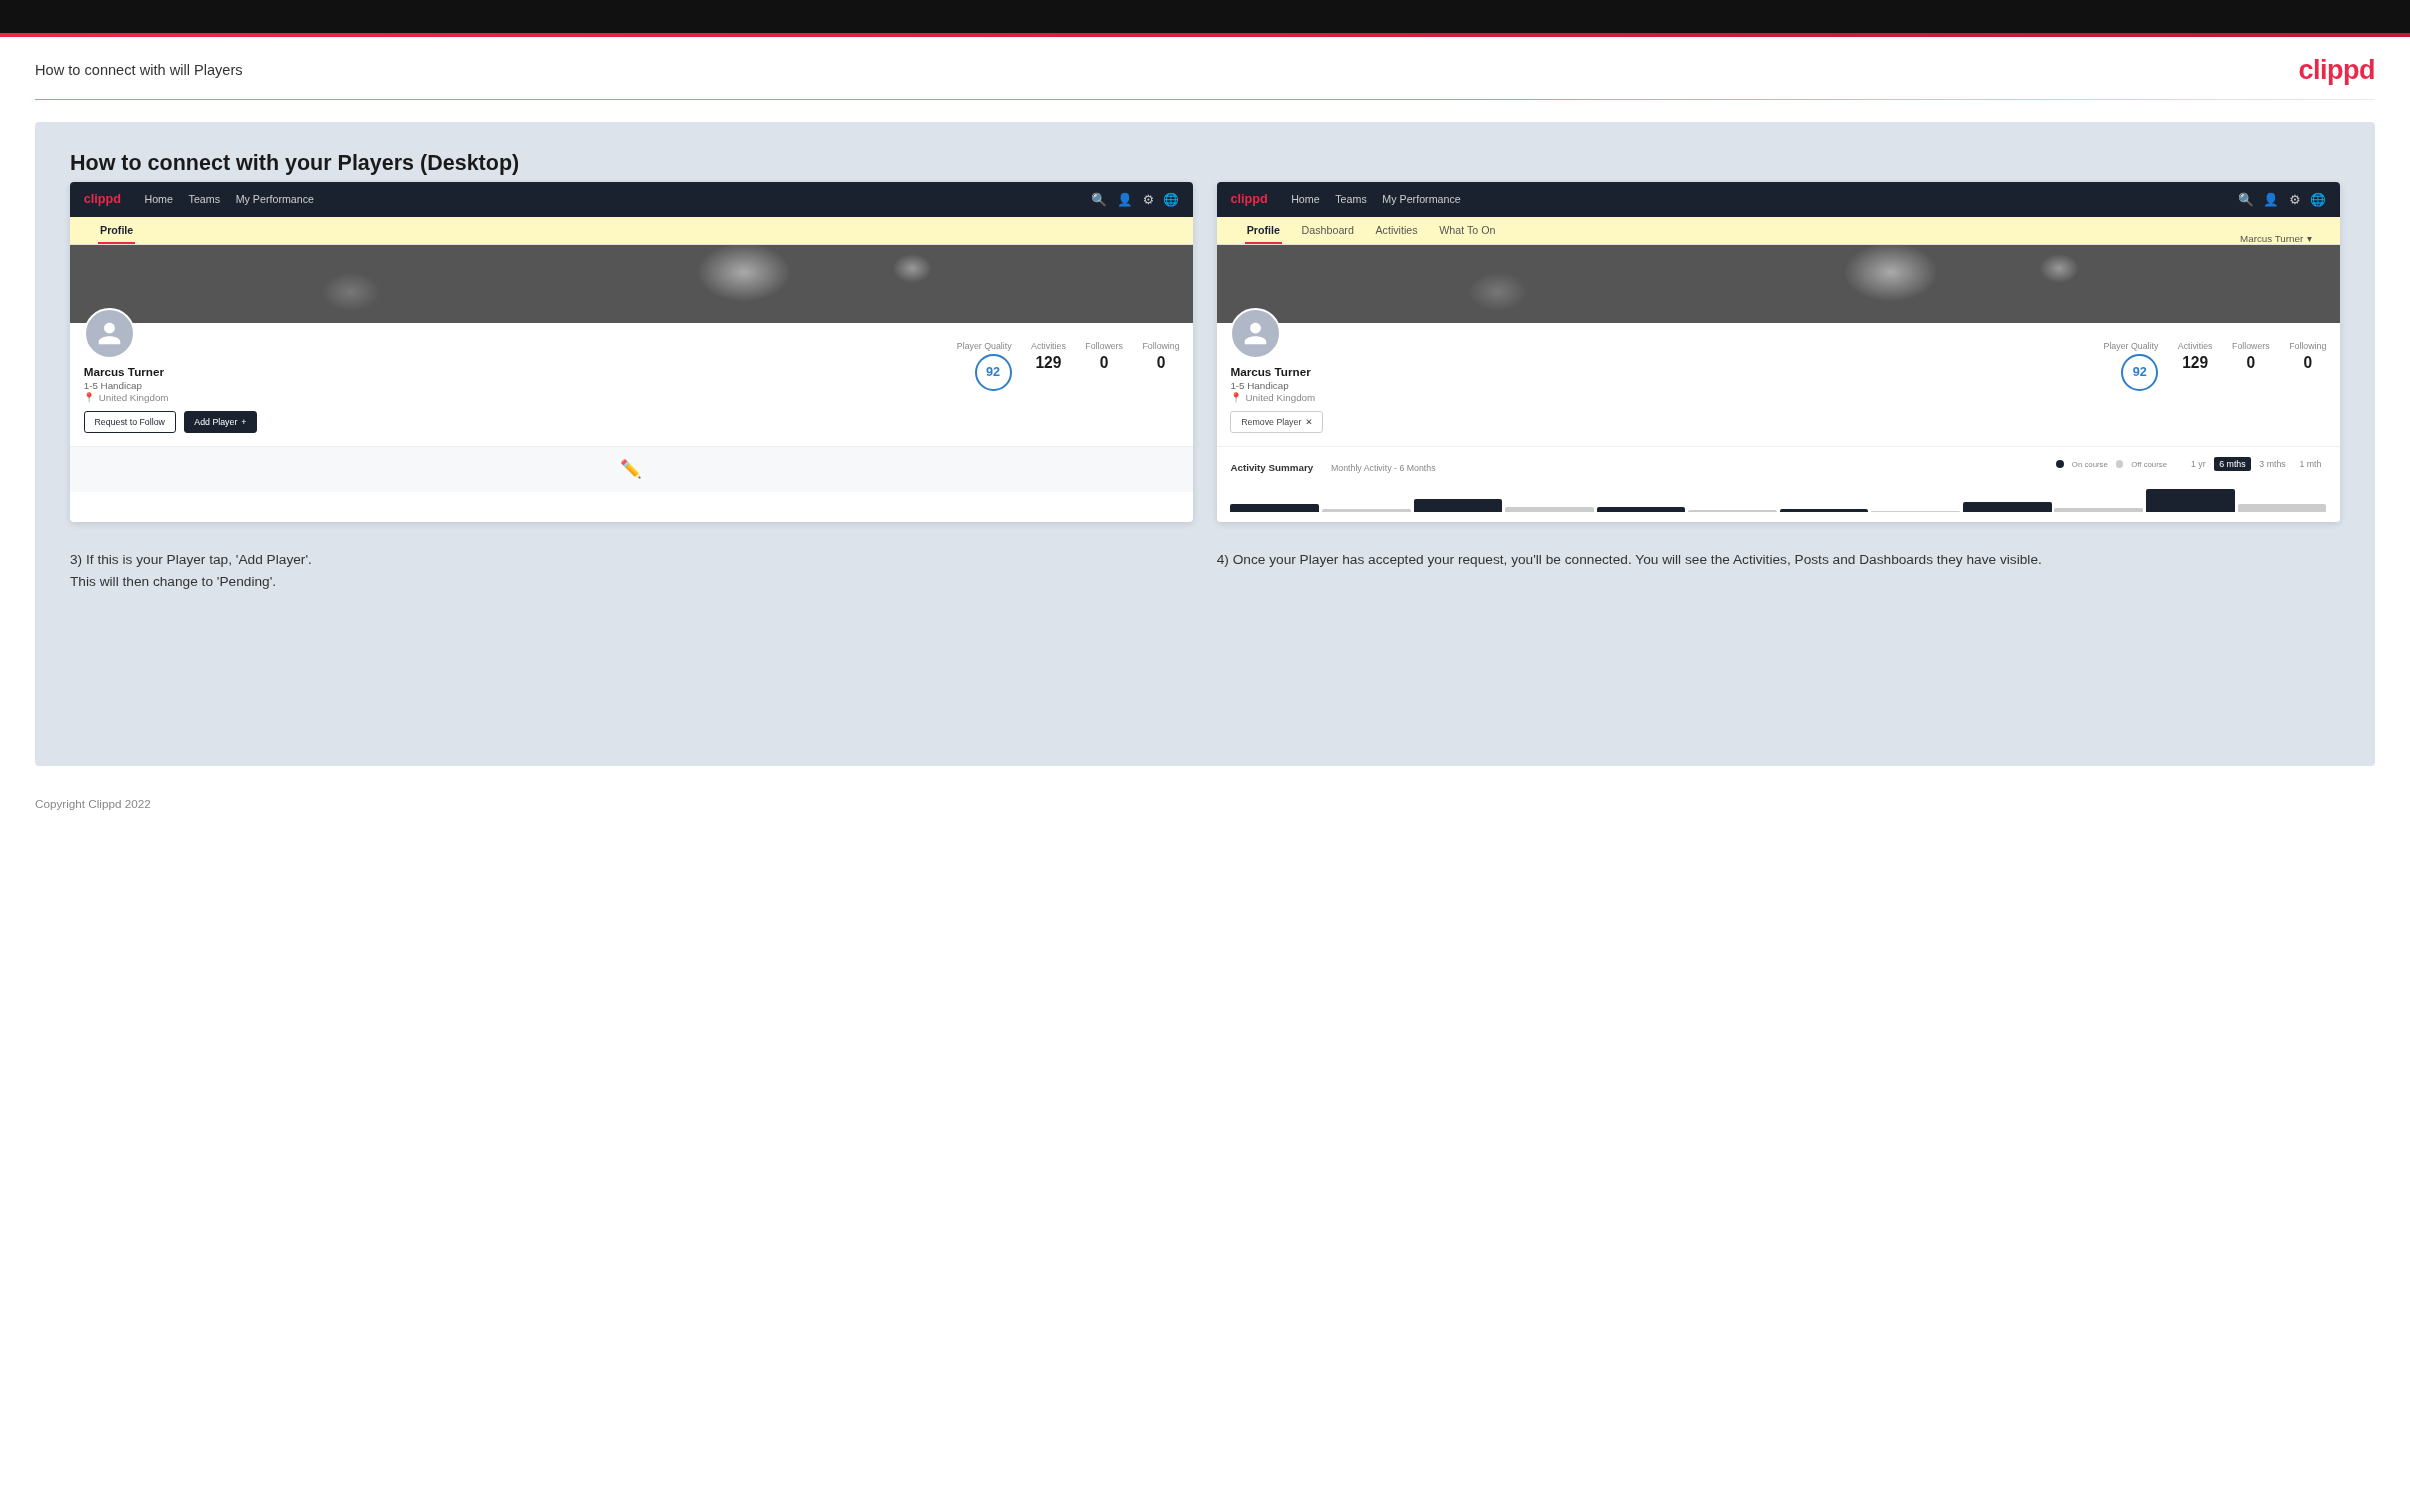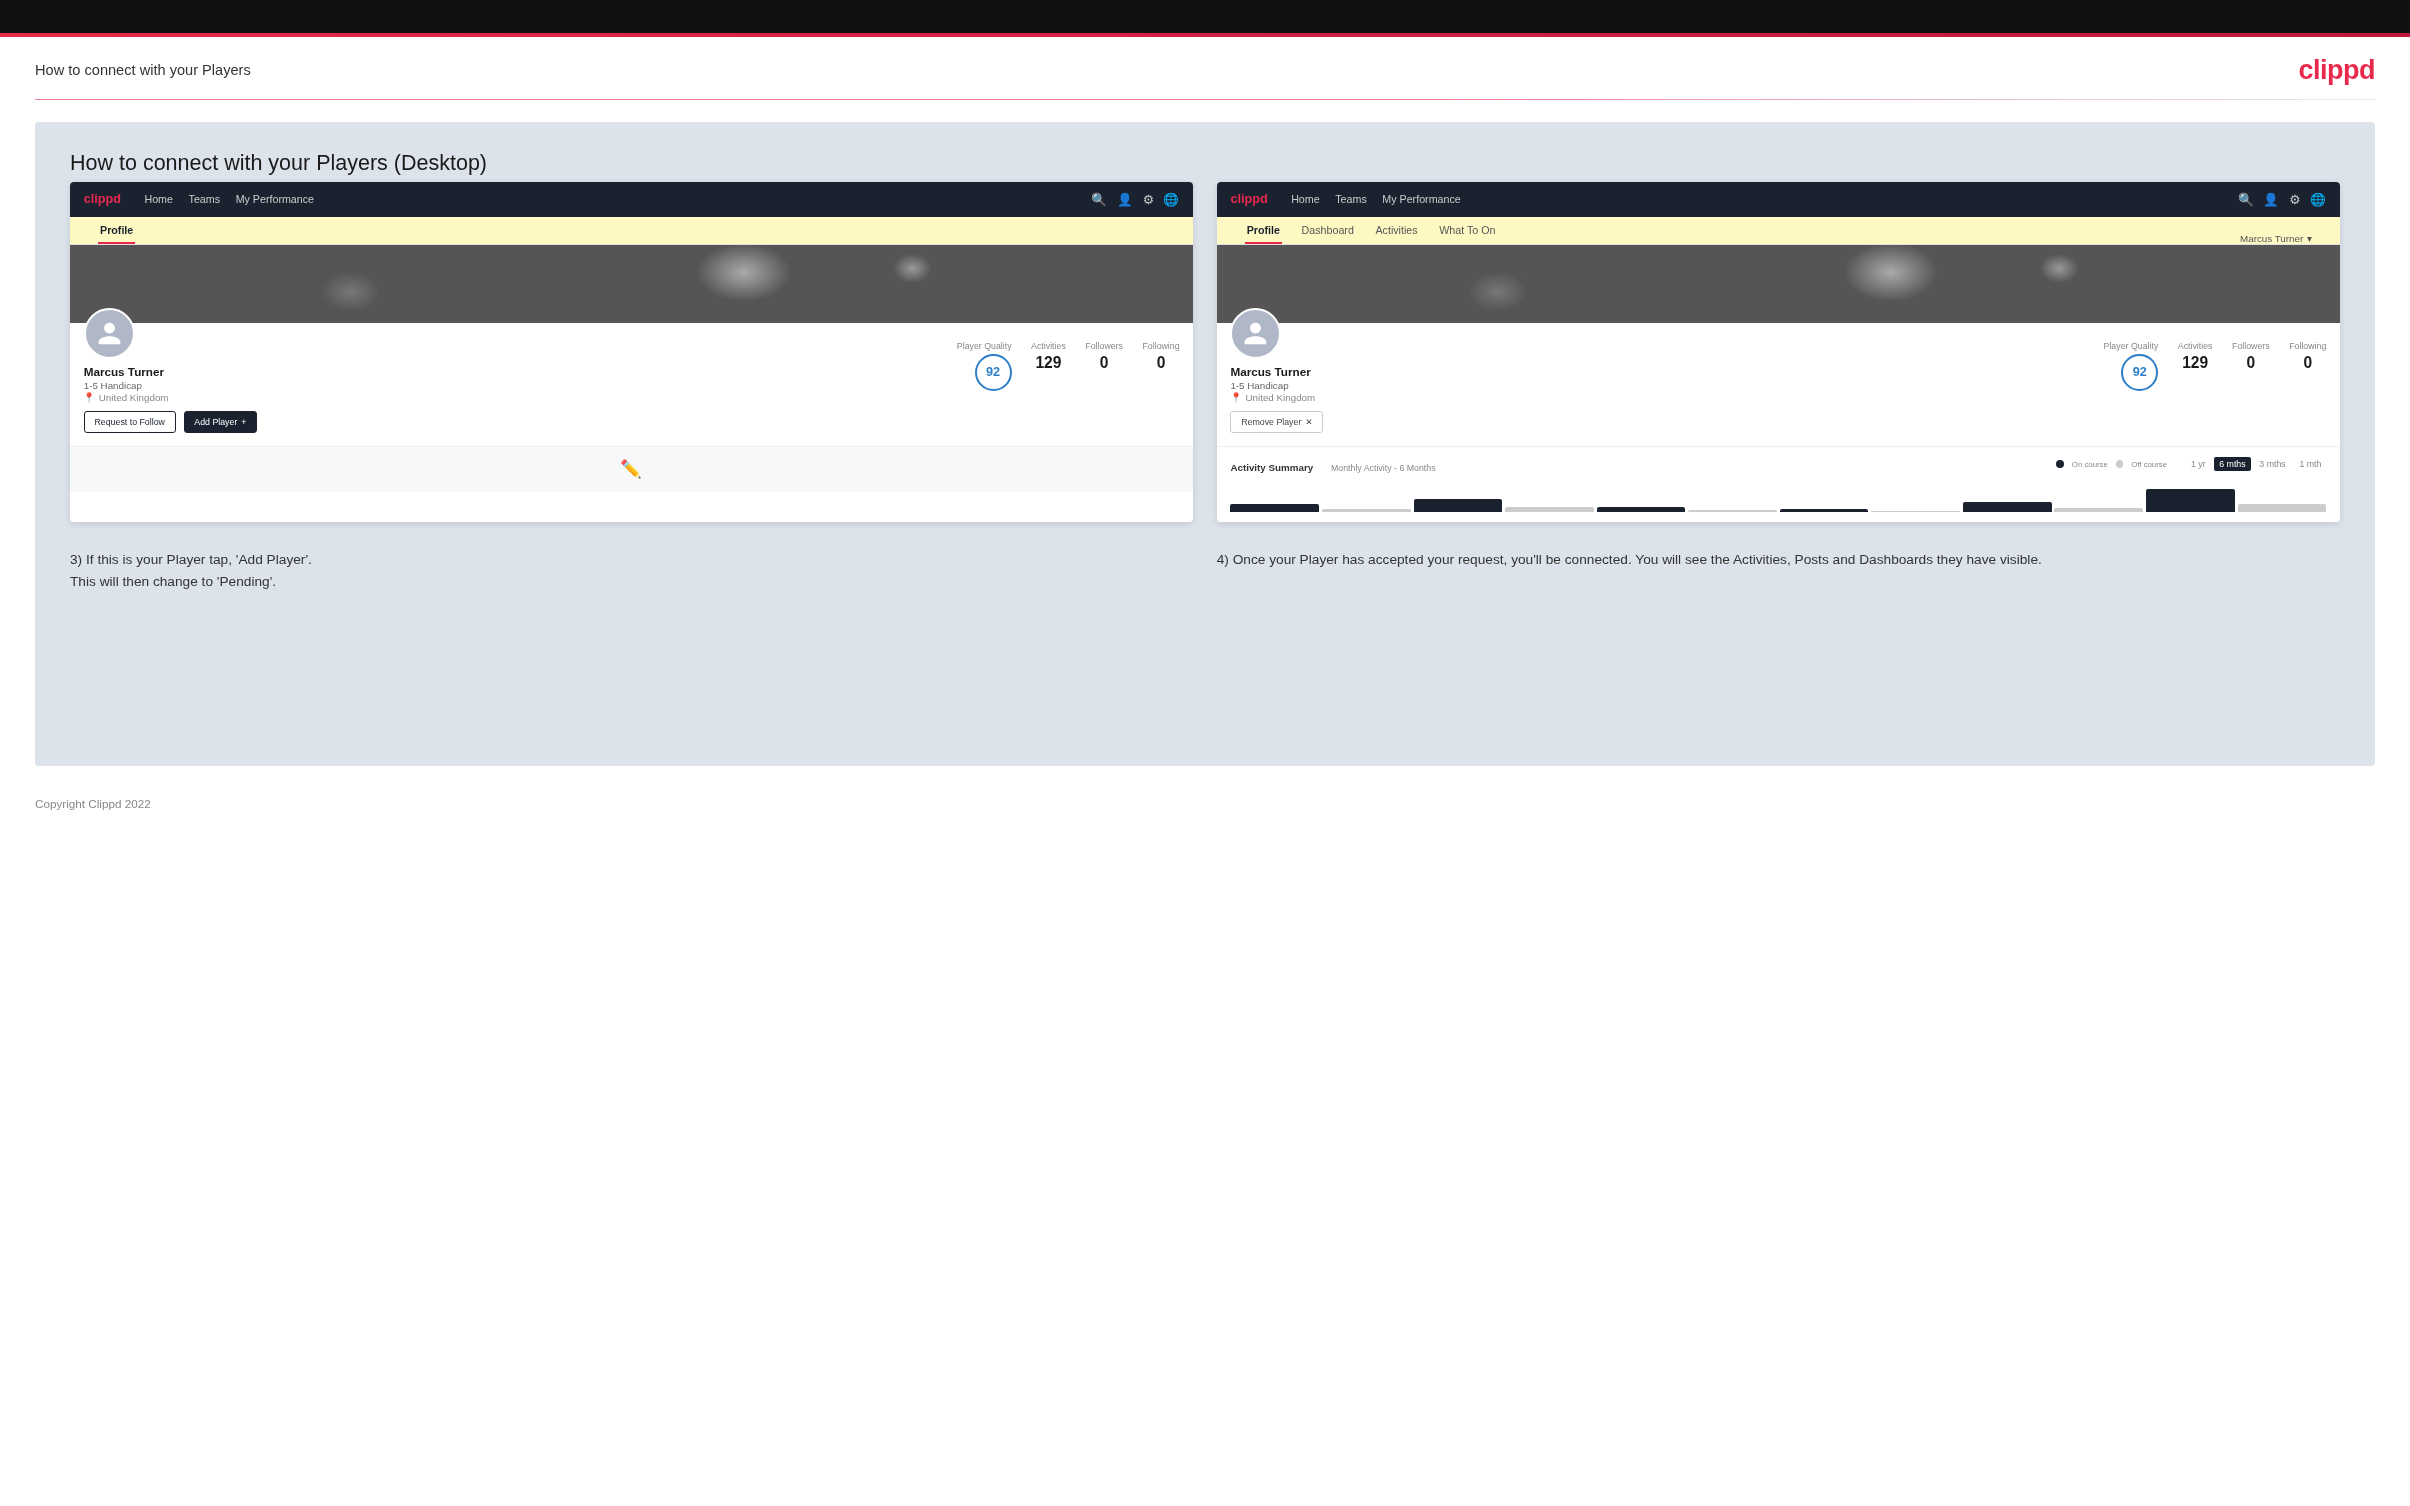--- a/index.html
+++ b/index.html
@@ -55,21 +55,21 @@
     .main-content {
       background: #dde3eb;
       margin: 21.5px 35px;
       padding: 29px 35px 35px 35px;
       border-radius: 3.9px;
       min-height: 644px;
     }
 
     .section-title {
       font-size: 21.5px;
-      font-weight: 400;
+      font-weight: 700;
       color: #1a1a1a;
       margin-bottom: 5.9px;
     }
     .section-subtitle {
       font-size: 14.6px;
       color: #444;
       margin-bottom: 29px;
     }
 
     
@@ -356,21 +356,21 @@
     }
   </style>
 </head>
 <body>
 
 <div class="top-bar">
   <div class="top-bar-stripe"></div>
 </div>
 
 <div class="page-header">
-  <span class="page-title">How to connect with your Players</span>
+  <span class="page-title">How to connect with will Players</span>
   <span class="brand-logo">clippd</span>
 </div>
 <div class="header-divider"></div>
 
 <div class="main-content">
   <div class="section-title">How to connect with your Players (Desktop)</div>
 
   <div class="screenshots-row">
 
     <div class="screenshot-wrap">

